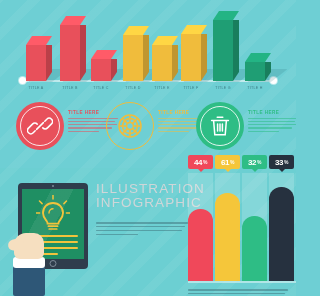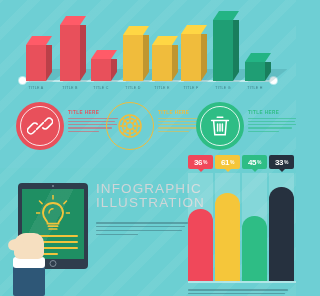--- a/index.html
+++ b/index.html
@@ -383,50 +383,50 @@
   </div>
 
   <div class="hand">
     <div class="sleeve"></div>
     <div class="cuff"></div>
     <div class="palm"></div>
     <div class="thumb"></div>
   </div>
 
   <div class="igtitle">
+    <div>ILLUSTRATION</div>
     <div>INFOGRAPHIC</div>
-    <div>ILLUSTRATION</div>
   </div>
   <div class="igbody" id="igbody" title="Lorem ipsum dolor sit amet, eam aeque quidem nominati eu, per eu tempor percipit verterem. Omnes vitae vix te, quo facilisis principes ex.">
       <div class="ln" style="width: 100%;"></div>
       <div class="ln" style="width: 97%;"></div>
       <div class="ln" style="width: 93%;"></div>
       <div class="ln" style="width: 46%;"></div>
     </div>
 
   <div class="stats">
     <div id="statcols">
         <div class="badge" style="left: 0px; background: rgb(240, 72, 90); color: rgb(240, 72, 90);">
-          <span style="color:#fff">36</span>
+          <span style="color:#fff">44</span>
           <span class="pct" style="color:#fff">%</span>
         </div>
         <div class="track" style="left: 0px;">
           <div class="fill" style="height: 26px; background: rgb(240, 72, 90);"></div>
         </div>
         <div class="lowcol" style="left: 0px; background: rgb(240, 72, 90);"></div>
         <div class="badge" style="left: 27px; background: rgb(245, 198, 58); color: rgb(245, 198, 58);">
           <span style="color:#fff">61</span>
           <span class="pct" style="color:#fff">%</span>
         </div>
         <div class="track" style="left: 27px;">
           <div class="fill" style="height: 42px; background: rgb(245, 198, 58);"></div>
         </div>
         <div class="lowcol" style="left: 27px; background: rgb(245, 198, 58);"></div>
         <div class="badge" style="left: 54px; background: rgb(46, 189, 133); color: rgb(46, 189, 133);">
-          <span style="color:#fff">45</span>
+          <span style="color:#fff">32</span>
           <span class="pct" style="color:#fff">%</span>
         </div>
         <div class="track" style="left: 54px;">
           <div class="fill" style="height: 19px; background: rgb(46, 189, 133);"></div>
         </div>
         <div class="lowcol" style="left: 54px; background: rgb(46, 189, 133);"></div>
         <div class="badge" style="left: 81px; background: rgb(38, 49, 63); color: rgb(38, 49, 63);">
           <span style="color:#fff">33</span>
           <span class="pct" style="color:#fff">%</span>
         </div>

